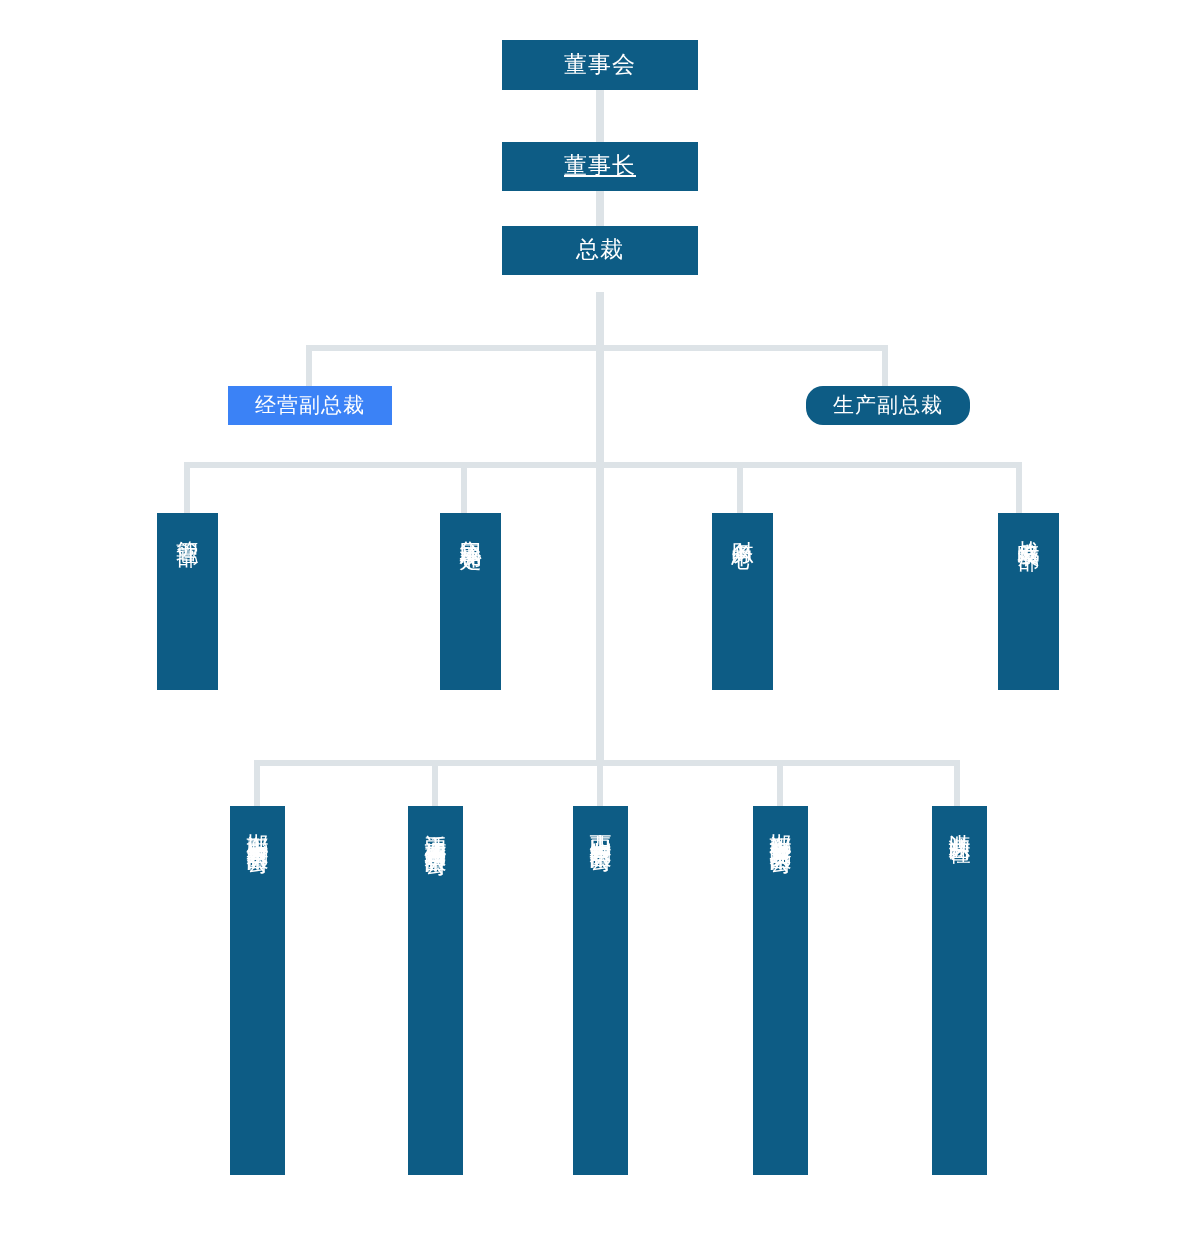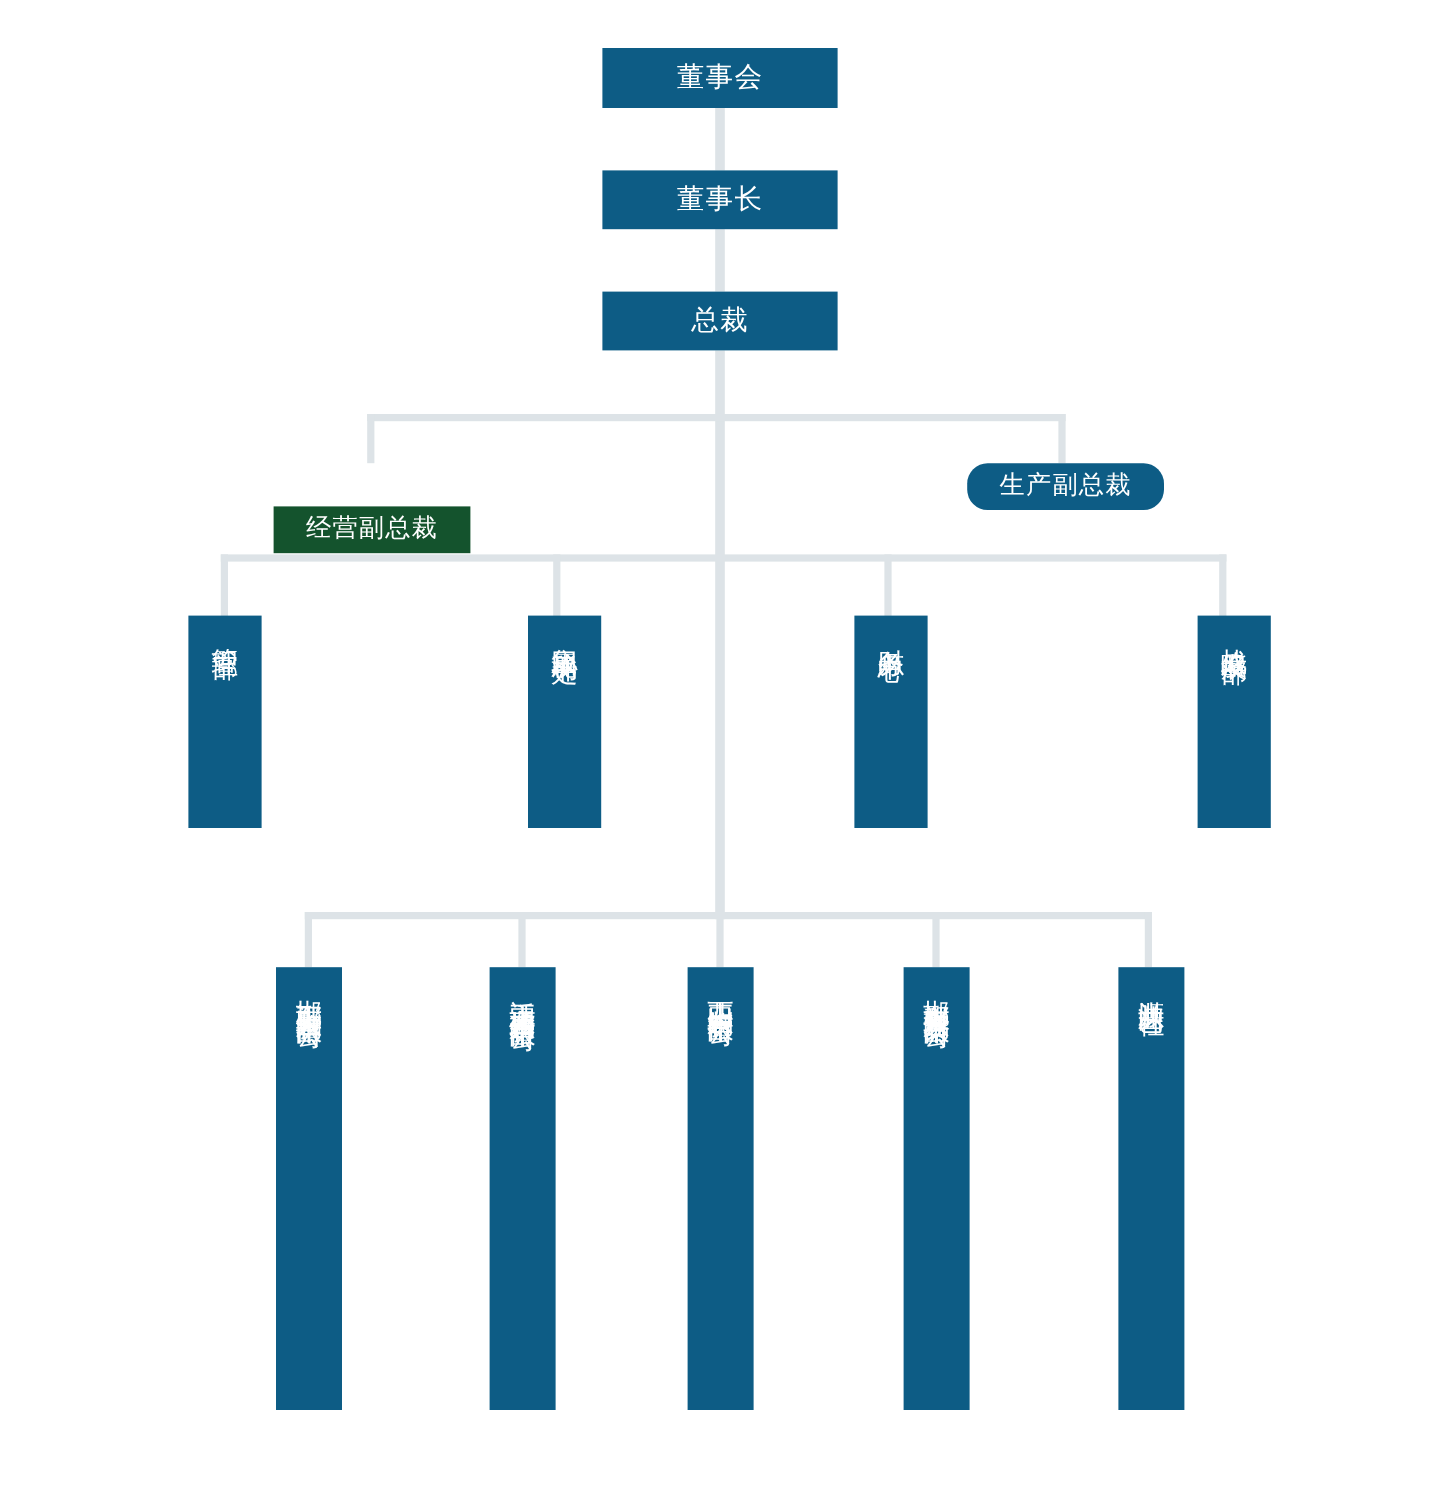--- a/index.html
+++ b/index.html
@@ -85,29 +85,29 @@
   <div class="ln" style="left: 254px; top: 760px; width: 6px; height: 46px; background: rgb(221, 227, 231);"></div>
   <div class="ln" style="left: 432px; top: 760px; width: 6px; height: 46px; background: rgb(221, 227, 231);"></div>
   <div class="ln" style="left: 597px; top: 760px; width: 6px; height: 46px; background: rgb(221, 227, 231);"></div>
   <div class="ln" style="left: 777px; top: 760px; width: 6px; height: 46px; background: rgb(221, 227, 231);"></div>
   <div class="ln" style="left: 954px; top: 760px; width: 6px; height: 46px; background: rgb(221, 227, 231);"></div>
 
   <div class="node h" style="left: 502px; top: 40px; width: 196px; height: 50px; background: rgb(13, 92, 133); color: rgb(255, 255, 255);">
     <span>董事会</span>
   </div>
 
-  <div class="node h" style="left: 502px; top: 142px; width: 196px; height: 49px; background: rgb(13, 92, 133); color: rgb(255, 255, 255);">
+  <div class="node h" style="left: 502px; top: 142px; width: 196px; height: 49px; background: rgb(13, 92, 133); color: rgb(255, 255, 255); text-decoration: underline;">
     <span>董事长</span>
   </div>
 
-  <div class="node h" style="left: 502px; top: 243px; width: 196px; height: 49px; background: rgb(13, 92, 133); color: rgb(255, 255, 255);">
+  <div class="node h" style="left: 502px; top: 226px; width: 196px; height: 49px; background: rgb(13, 92, 133); color: rgb(255, 255, 255);">
     <span>总裁</span>
   </div>
 
-  <div class="node h" style="left: 228px; top: 386px; width: 164px; height: 39px; font-size: 21px; background: #14532d; color: rgb(255, 255, 255); margin-top: 36px;">
+  <div class="node h" style="left: 228px; top: 386px; width: 164px; height: 39px; font-size: 21px; background: #3b82f6; color: rgb(255, 255, 255);">
     <span>经营副总裁</span>
   </div>
 
   <div class="node h" style="left: 806px; top: 386px; width: 164px; height: 39px; font-size: 21px; background: rgb(13, 92, 133); color: rgb(255, 255, 255); border-radius: 17px;">
     <span>生产副总裁</span>
   </div>
 
   <div class="node v" style="left: 157px; top: 513px; width: 61px; height: 177px; background: rgb(13, 92, 133); color: rgb(255, 255, 255);">
     <span class="vtext">管理部</span>
   </div>

